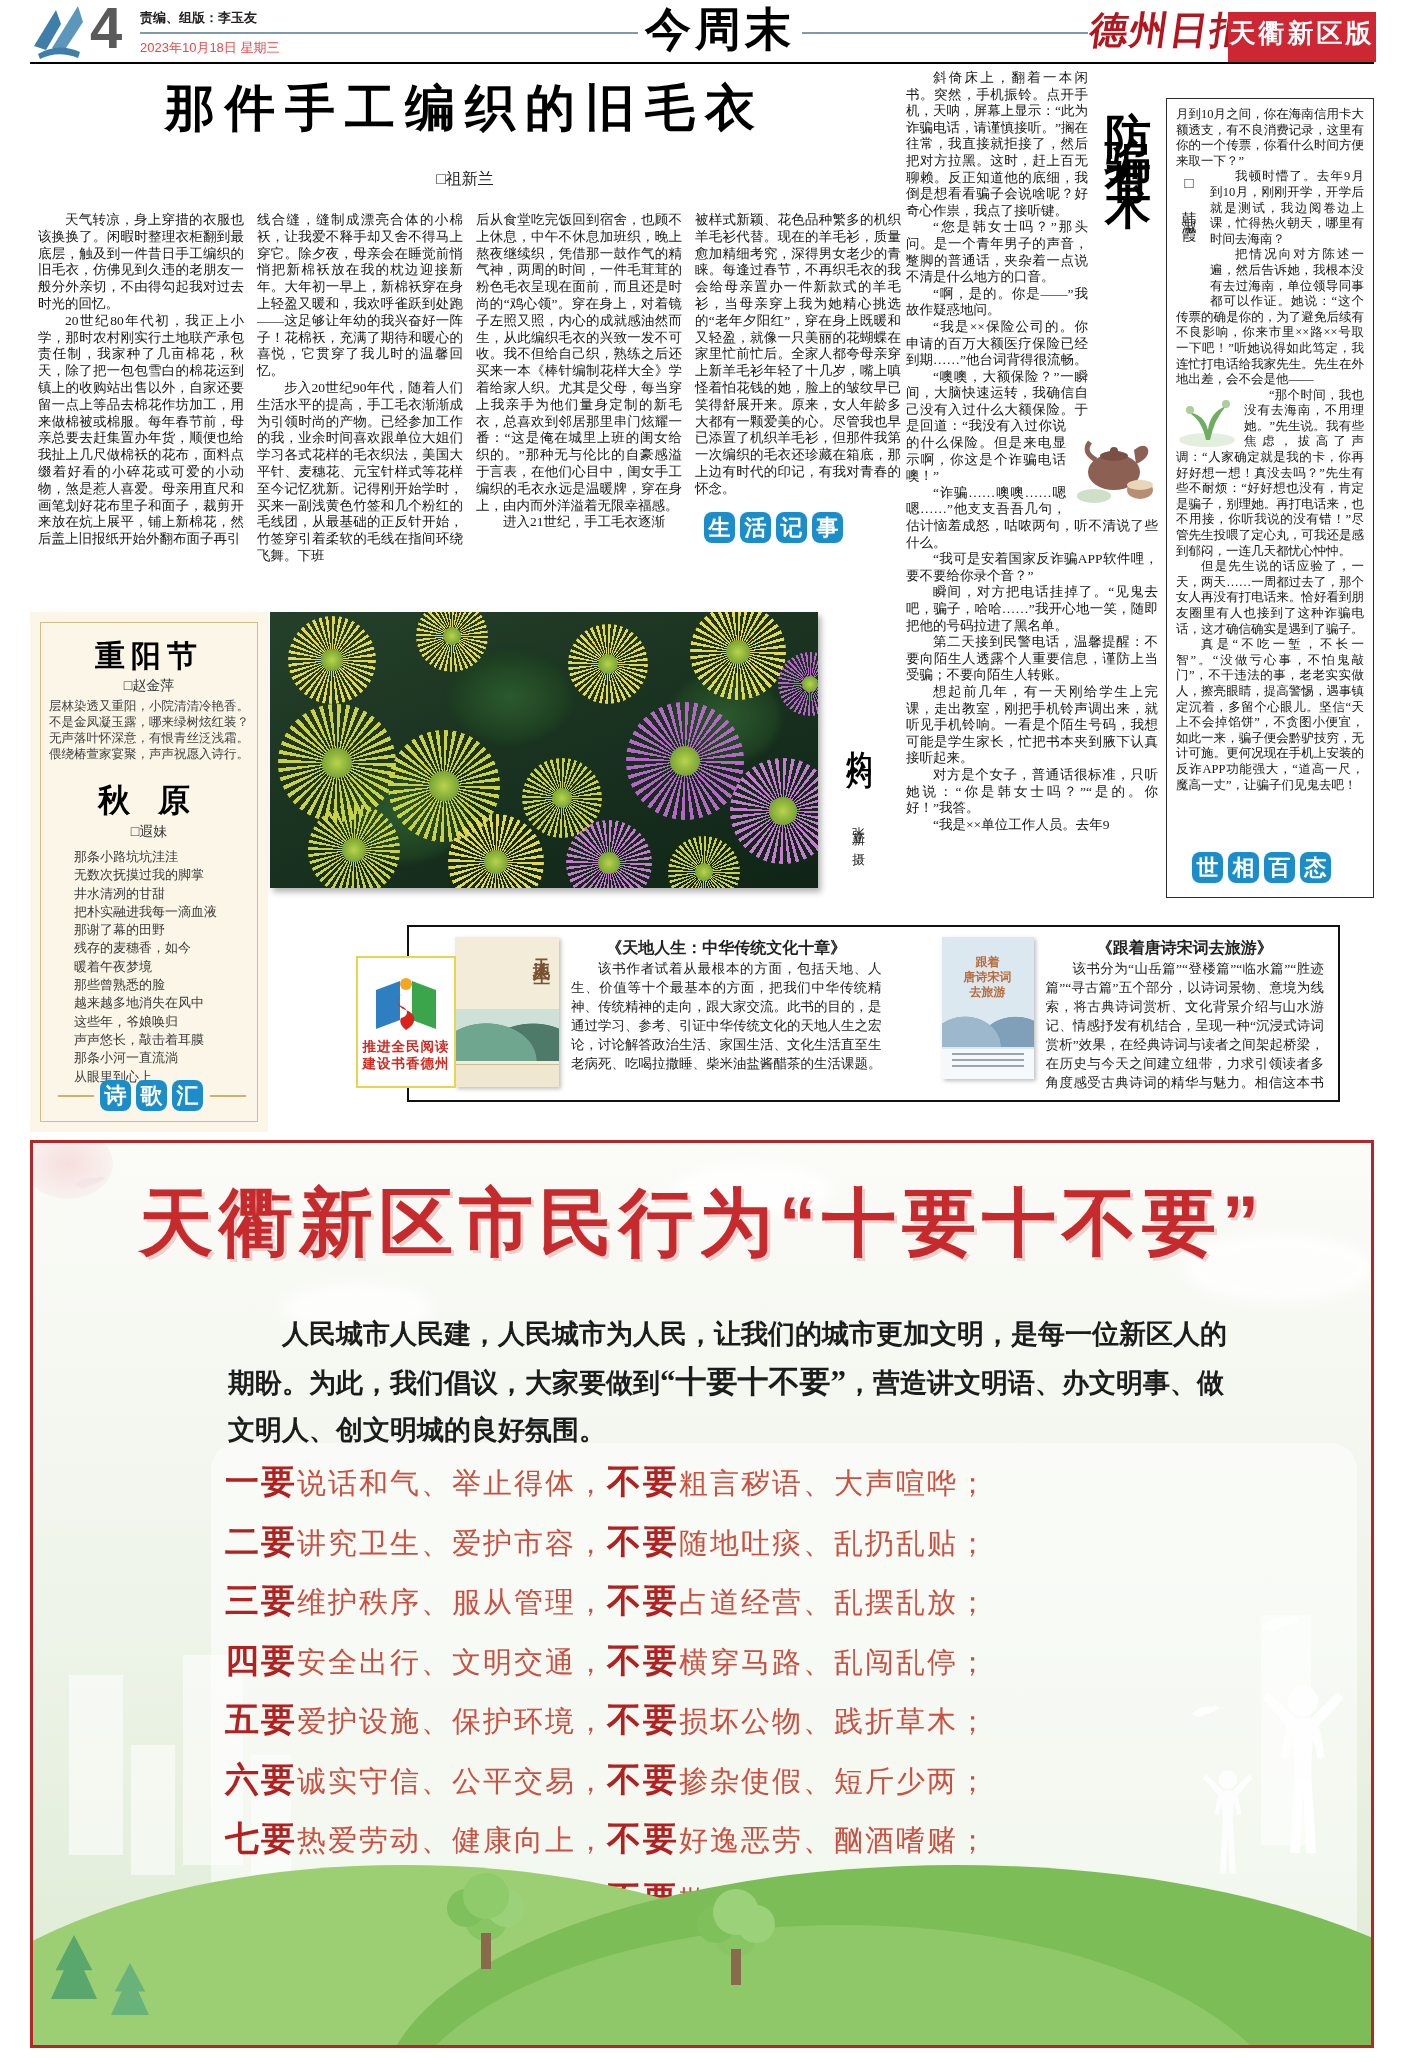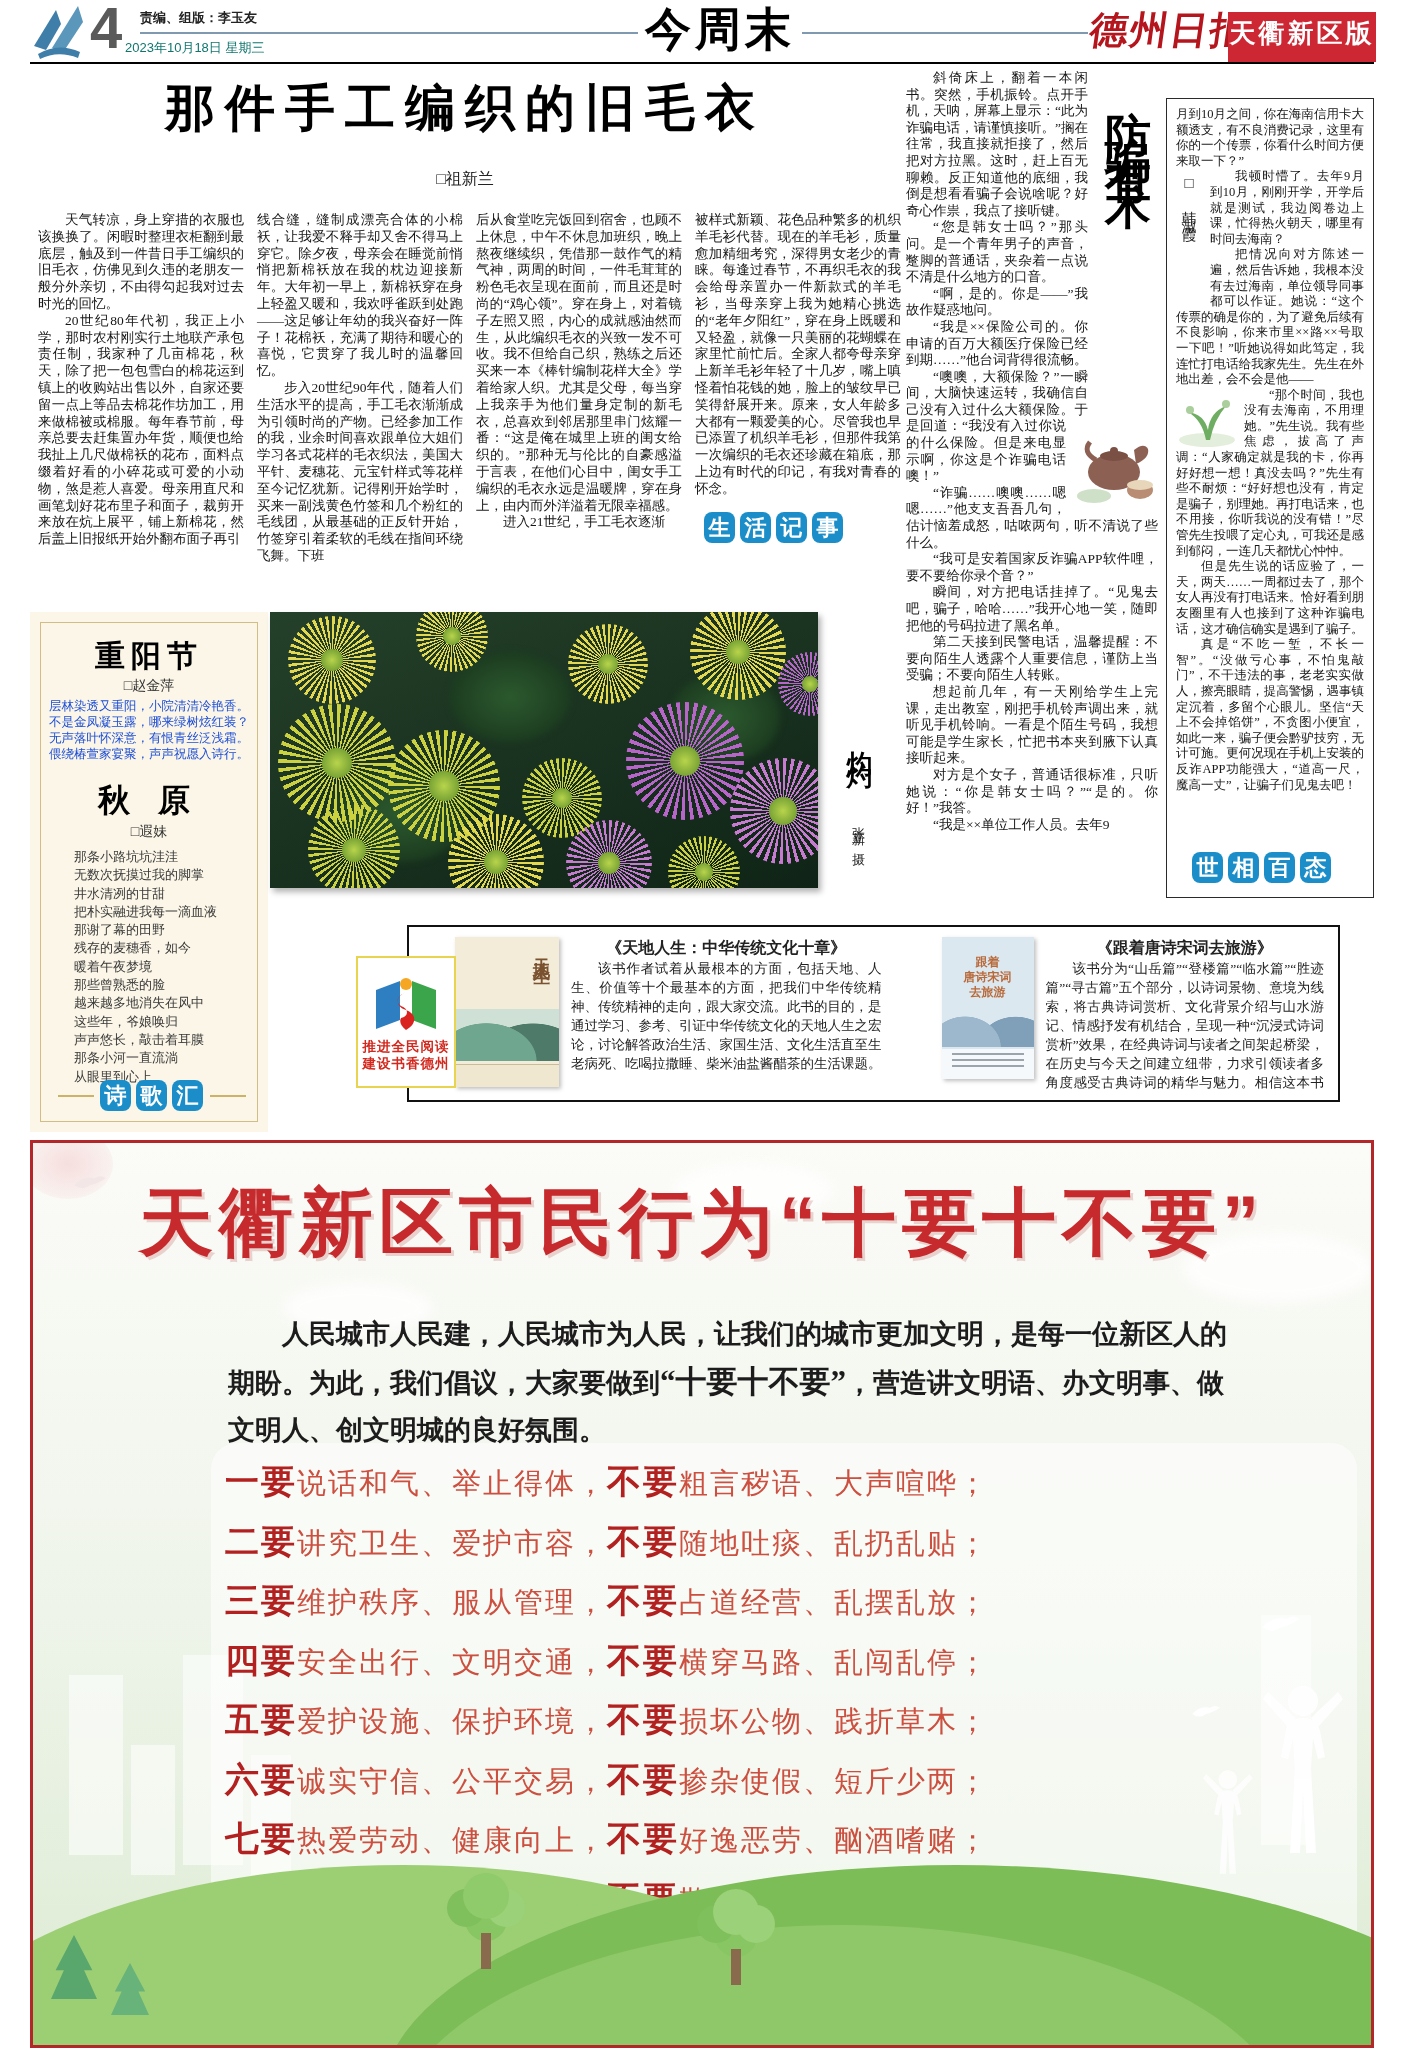--- a/index.html
+++ b/index.html
@@ -5,21 +5,21 @@
   html,body{margin:0;padding:0;background:#ffffff;}
   #page{position:relative;width:1404px;height:2059px;background:#fff;overflow:hidden;
         font-family:"Liberation Serif",serif;color:#111;}
   [data-name]{box-sizing:border-box;}
 
   
   .hdr-logo{position:absolute;left:28px;top:4px;width:60px;height:56px;}
   .hdr-pagenum{position:absolute;left:90px;top:-2px;font:bold 58px/60px "Liberation Sans",sans-serif;color:#5a5a5a;}
   .hdr-editor{position:absolute;left:140px;top:10px;font:bold 13px/16px "Liberation Sans",sans-serif;color:#222;}
   .hdr-rule-left{position:absolute;left:140px;top:32px;width:498px;height:2px;background:#7f9ab0;}
-  .hdr-date{position:absolute;left:125px;top:40px;font:13px/16px "Liberation Sans",sans-serif;color:#0f766e;}
+  .hdr-date{position:absolute;left:140px;top:40px;font:13px/16px "Liberation Sans",sans-serif;color:#ef4444;}
   .hdr-title{position:absolute;left:645px;top:2px;font:bold 46px/56px "Liberation Serif",serif;letter-spacing:4px;color:#000;}
   .hdr-rule-right{position:absolute;left:802px;top:32px;width:286px;height:2px;background:#7f9ab0;}
   .hdr-masthead{position:absolute;left:1090px;top:8px;font:bold 38px/44px "Liberation Serif",serif;
                 color:#b5161d;transform:skewX(-8deg);letter-spacing:2px;}
   .hdr-edition{position:absolute;left:1228px;top:12px;width:148px;height:50px;background:#cd2733;
                color:#fff;font:bold 26px/42px "Liberation Sans",sans-serif;text-align:center;letter-spacing:3px;}
   .topline{position:absolute;left:30px;top:62px;width:1344px;height:2px;background:#000;}
 
   
   .sw-title{position:absolute;left:30px;top:76px;width:870px;text-align:center;
@@ -58,21 +58,21 @@
              margin:6px 8px 4px 0;color:#222;}
   .plant{float:left;clear:left;width:62px;height:58px;margin:2px 6px 2px 0;}
 
   
   .poembox{position:absolute;left:30px;top:612px;width:238px;height:520px;background:#fbf6e7;}
   .poembox .frame{position:absolute;left:10px;top:10px;right:10px;bottom:10px;border:1px solid #d2bd85;}
   .poem-inner{position:relative;padding:26px 16px 0 16px;text-align:center;}
   .poem-title{font:bold 30px/36px "Liberation Serif",serif;letter-spacing:6px;color:#000;}
   .poem-title2{font:bold 32px/40px "Liberation Serif",serif;letter-spacing:10px;color:#000;margin-top:18px;}
   .poem-author{font:14px/24px "Liberation Serif",serif;color:#333;}
-  .poem1 div{font:12.5px/16px "Liberation Serif",serif;color:#1d4ed8;}
+  .poem1 div{font:12.5px/16px "Liberation Serif",serif;color:#404040;}
   .poem2{text-align:left;padding-left:28px;margin-top:4px;}
   .poem2 div{font:13px/18.3px "Liberation Serif",serif;color:#3a3a3a;}
 
   
   .photo{position:absolute;left:270px;top:612px;width:548px;height:276px;overflow:hidden;
          background:linear-gradient(160deg,#24402a,#0f2416);box-shadow:3px 4px 6px rgba(0,0,0,.3);}
   .fl{position:absolute;border-radius:50%;}
   .fl::after{content:"";position:absolute;left:37%;top:37%;width:26%;height:26%;border-radius:50%;
              background:radial-gradient(#b8d44b,#5e8f2c);}
   .fy{background:repeating-conic-gradient(#e4d84f 0deg 4deg,rgba(0,0,0,0) 4deg 9deg);}

